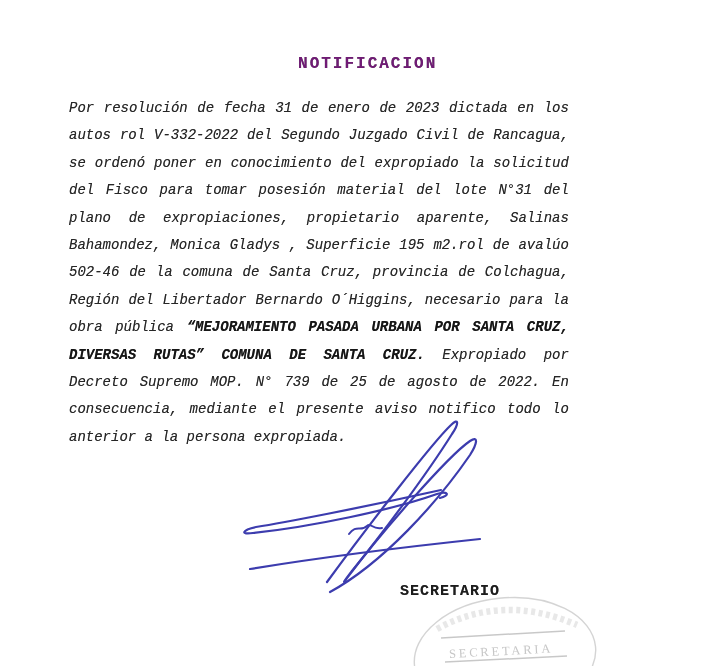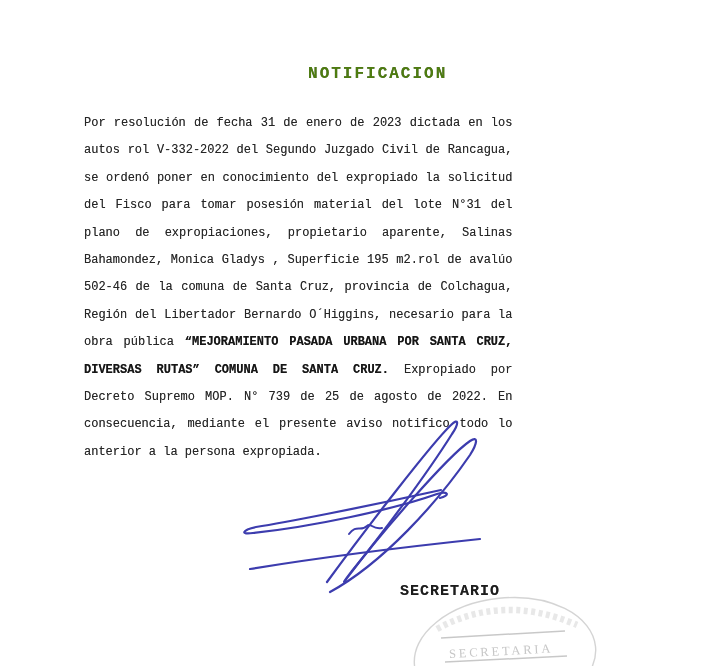--- a/index.html
+++ b/index.html
@@ -8,42 +8,43 @@
     width:709px;height:666px;
     background:#ffffff;
     overflow:hidden;
     font-family:"Liberation Mono","DejaVu Sans Mono",monospace;
     color:#232323;
   }
   .doc-title{
     position:absolute;
     top:52px;left:68px;
     width:59.5ch;
-    margin:10px;
+    margin:0;
     font-size:16px;
     line-height:24px;
     font-weight:bold;
     text-align:center;
     text-indent:28px;
     letter-spacing:2px;
-    color:#4d7c0f;
+    color:#701a75;
     text-shadow:0 0 .4px rgba(0,0,0,.55);
   }
   .doc-body{
     position:absolute;
     top:94px;left:68px;
     width:59.5ch;
-    margin:16px;
-    font-size:12px;
+    margin:1px;
+    font-size:14px;
     line-height:27.4px;
     text-align:justify;
     text-justify:inter-word;
     color:#262626;
     text-shadow:0 0 .35px rgba(0,0,0,.45);
     white-space:normal;
+    font-style:italic;
   }
   .doc-body strong{
     font-weight:bold;
     color:#161616;
     text-shadow:0 0 .6px rgba(0,0,0,.6);
   }
   .signature-svg{
     position:absolute;
     left:233px;top:410px;
     width:250px;height:186px;

